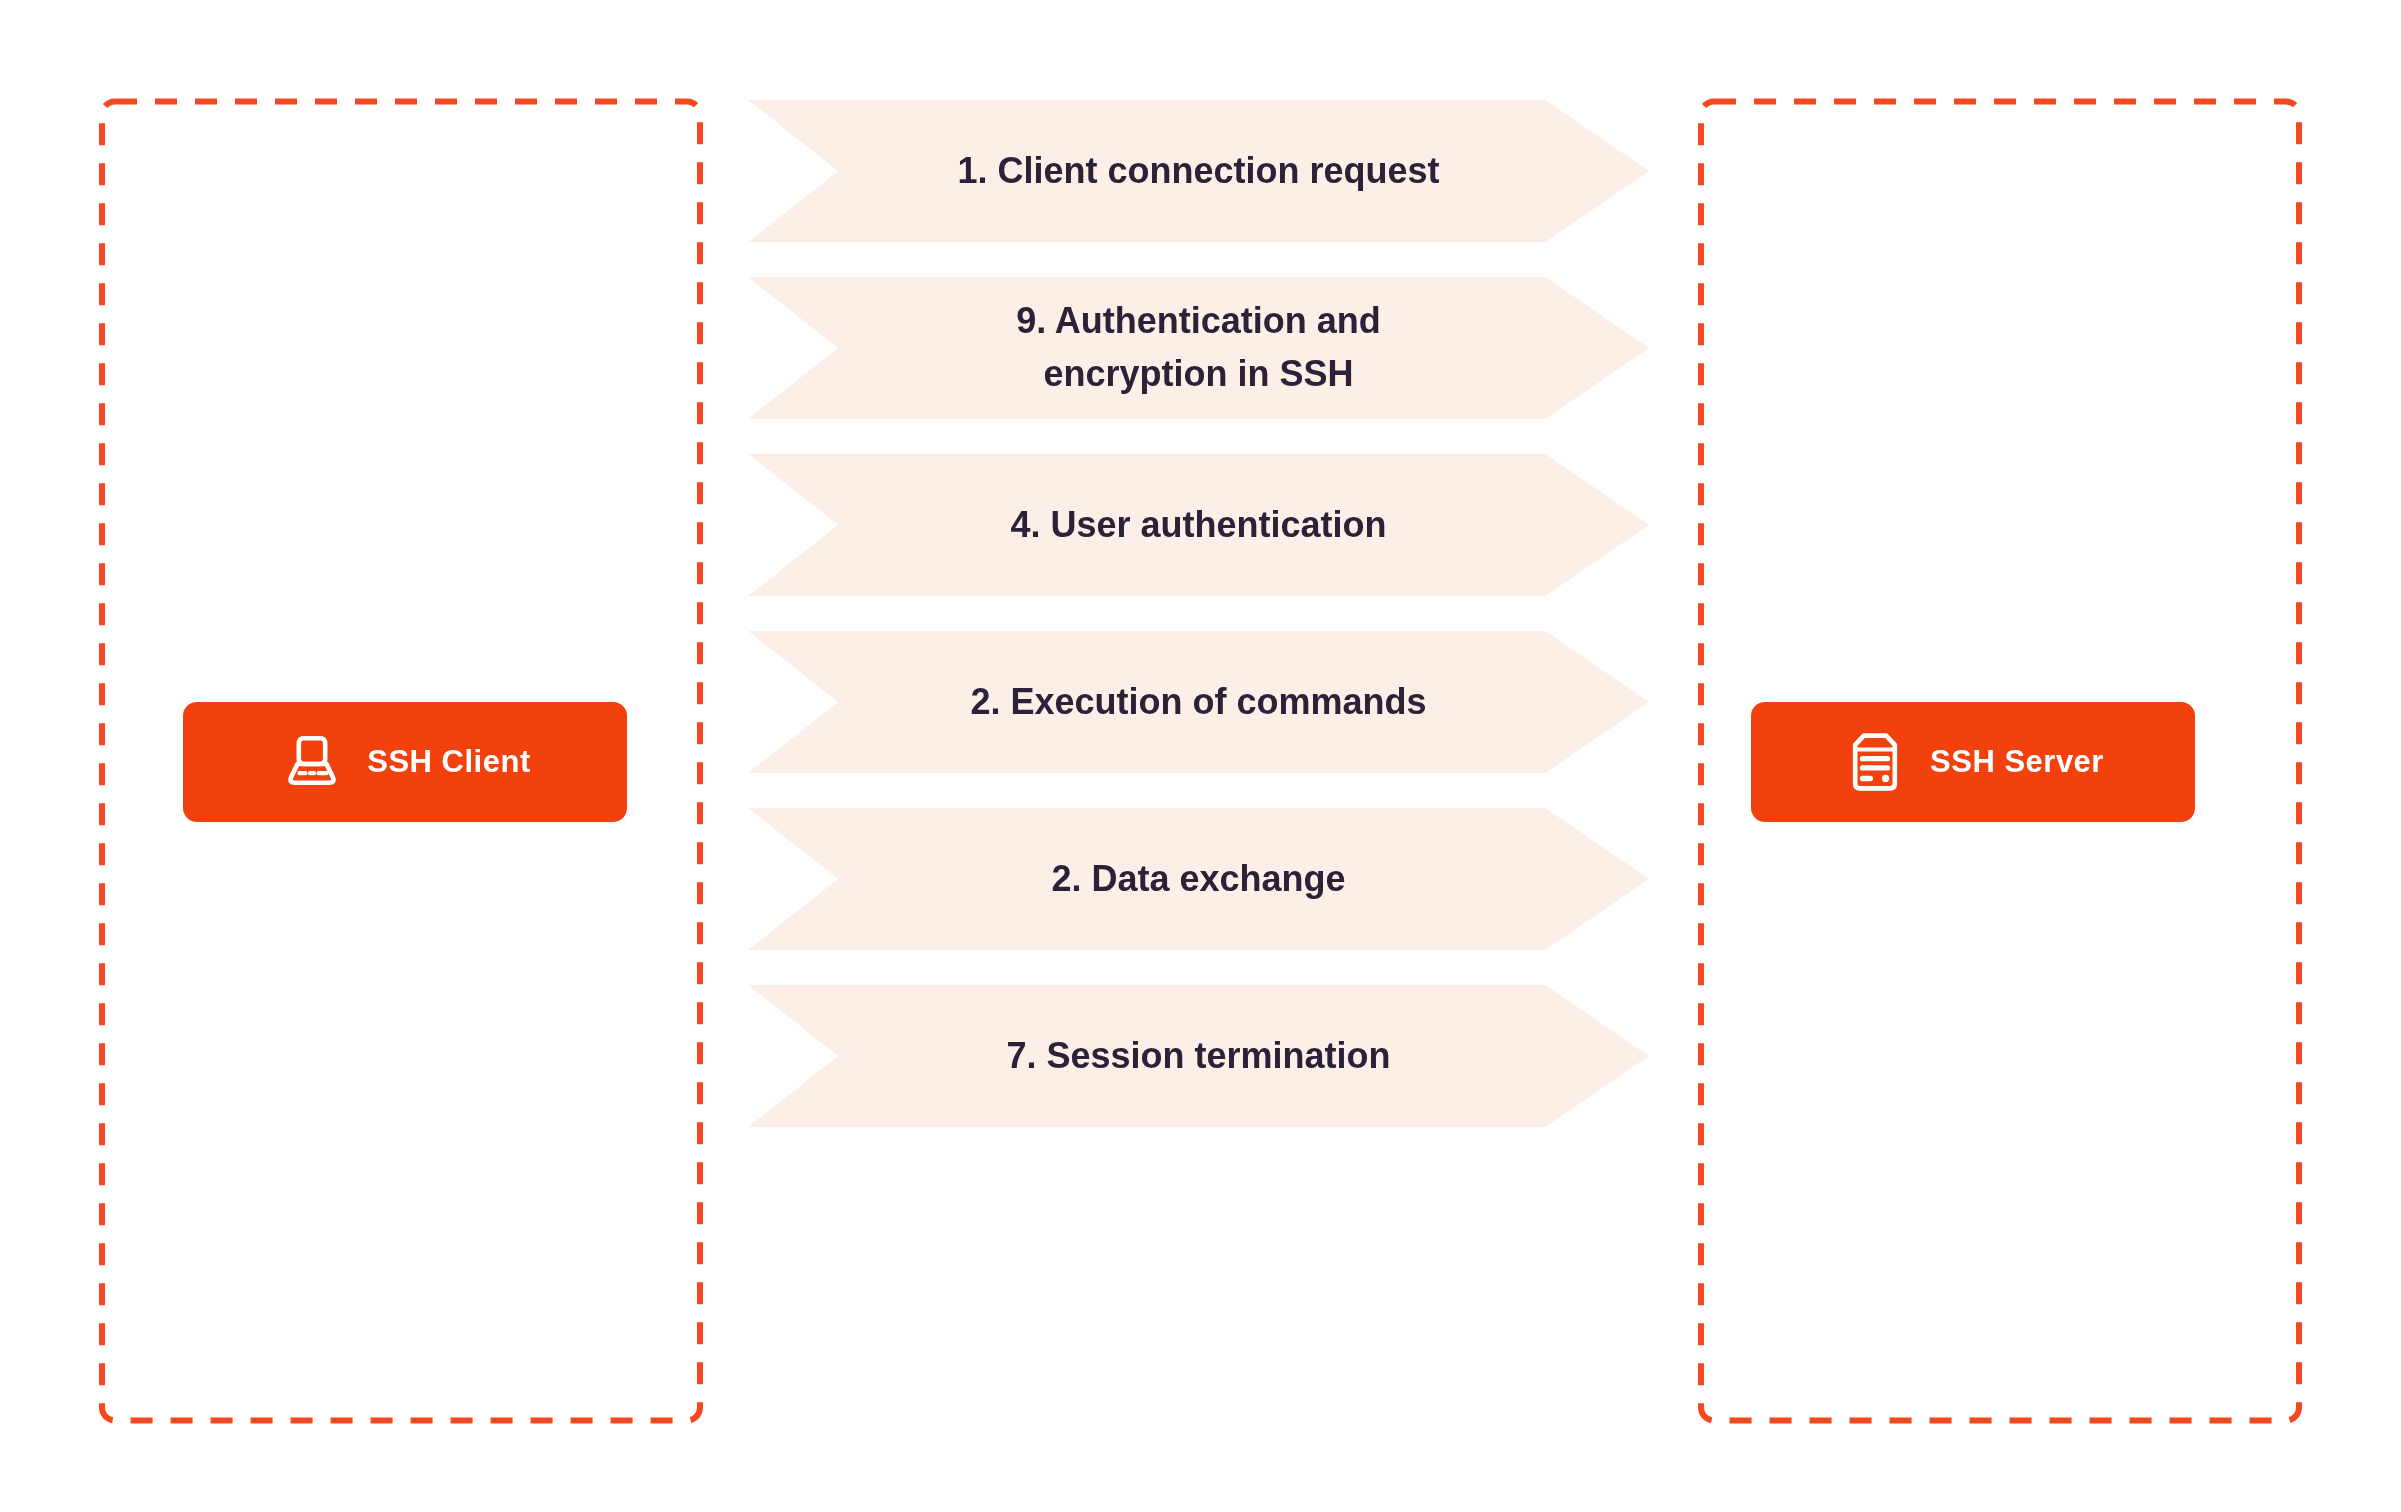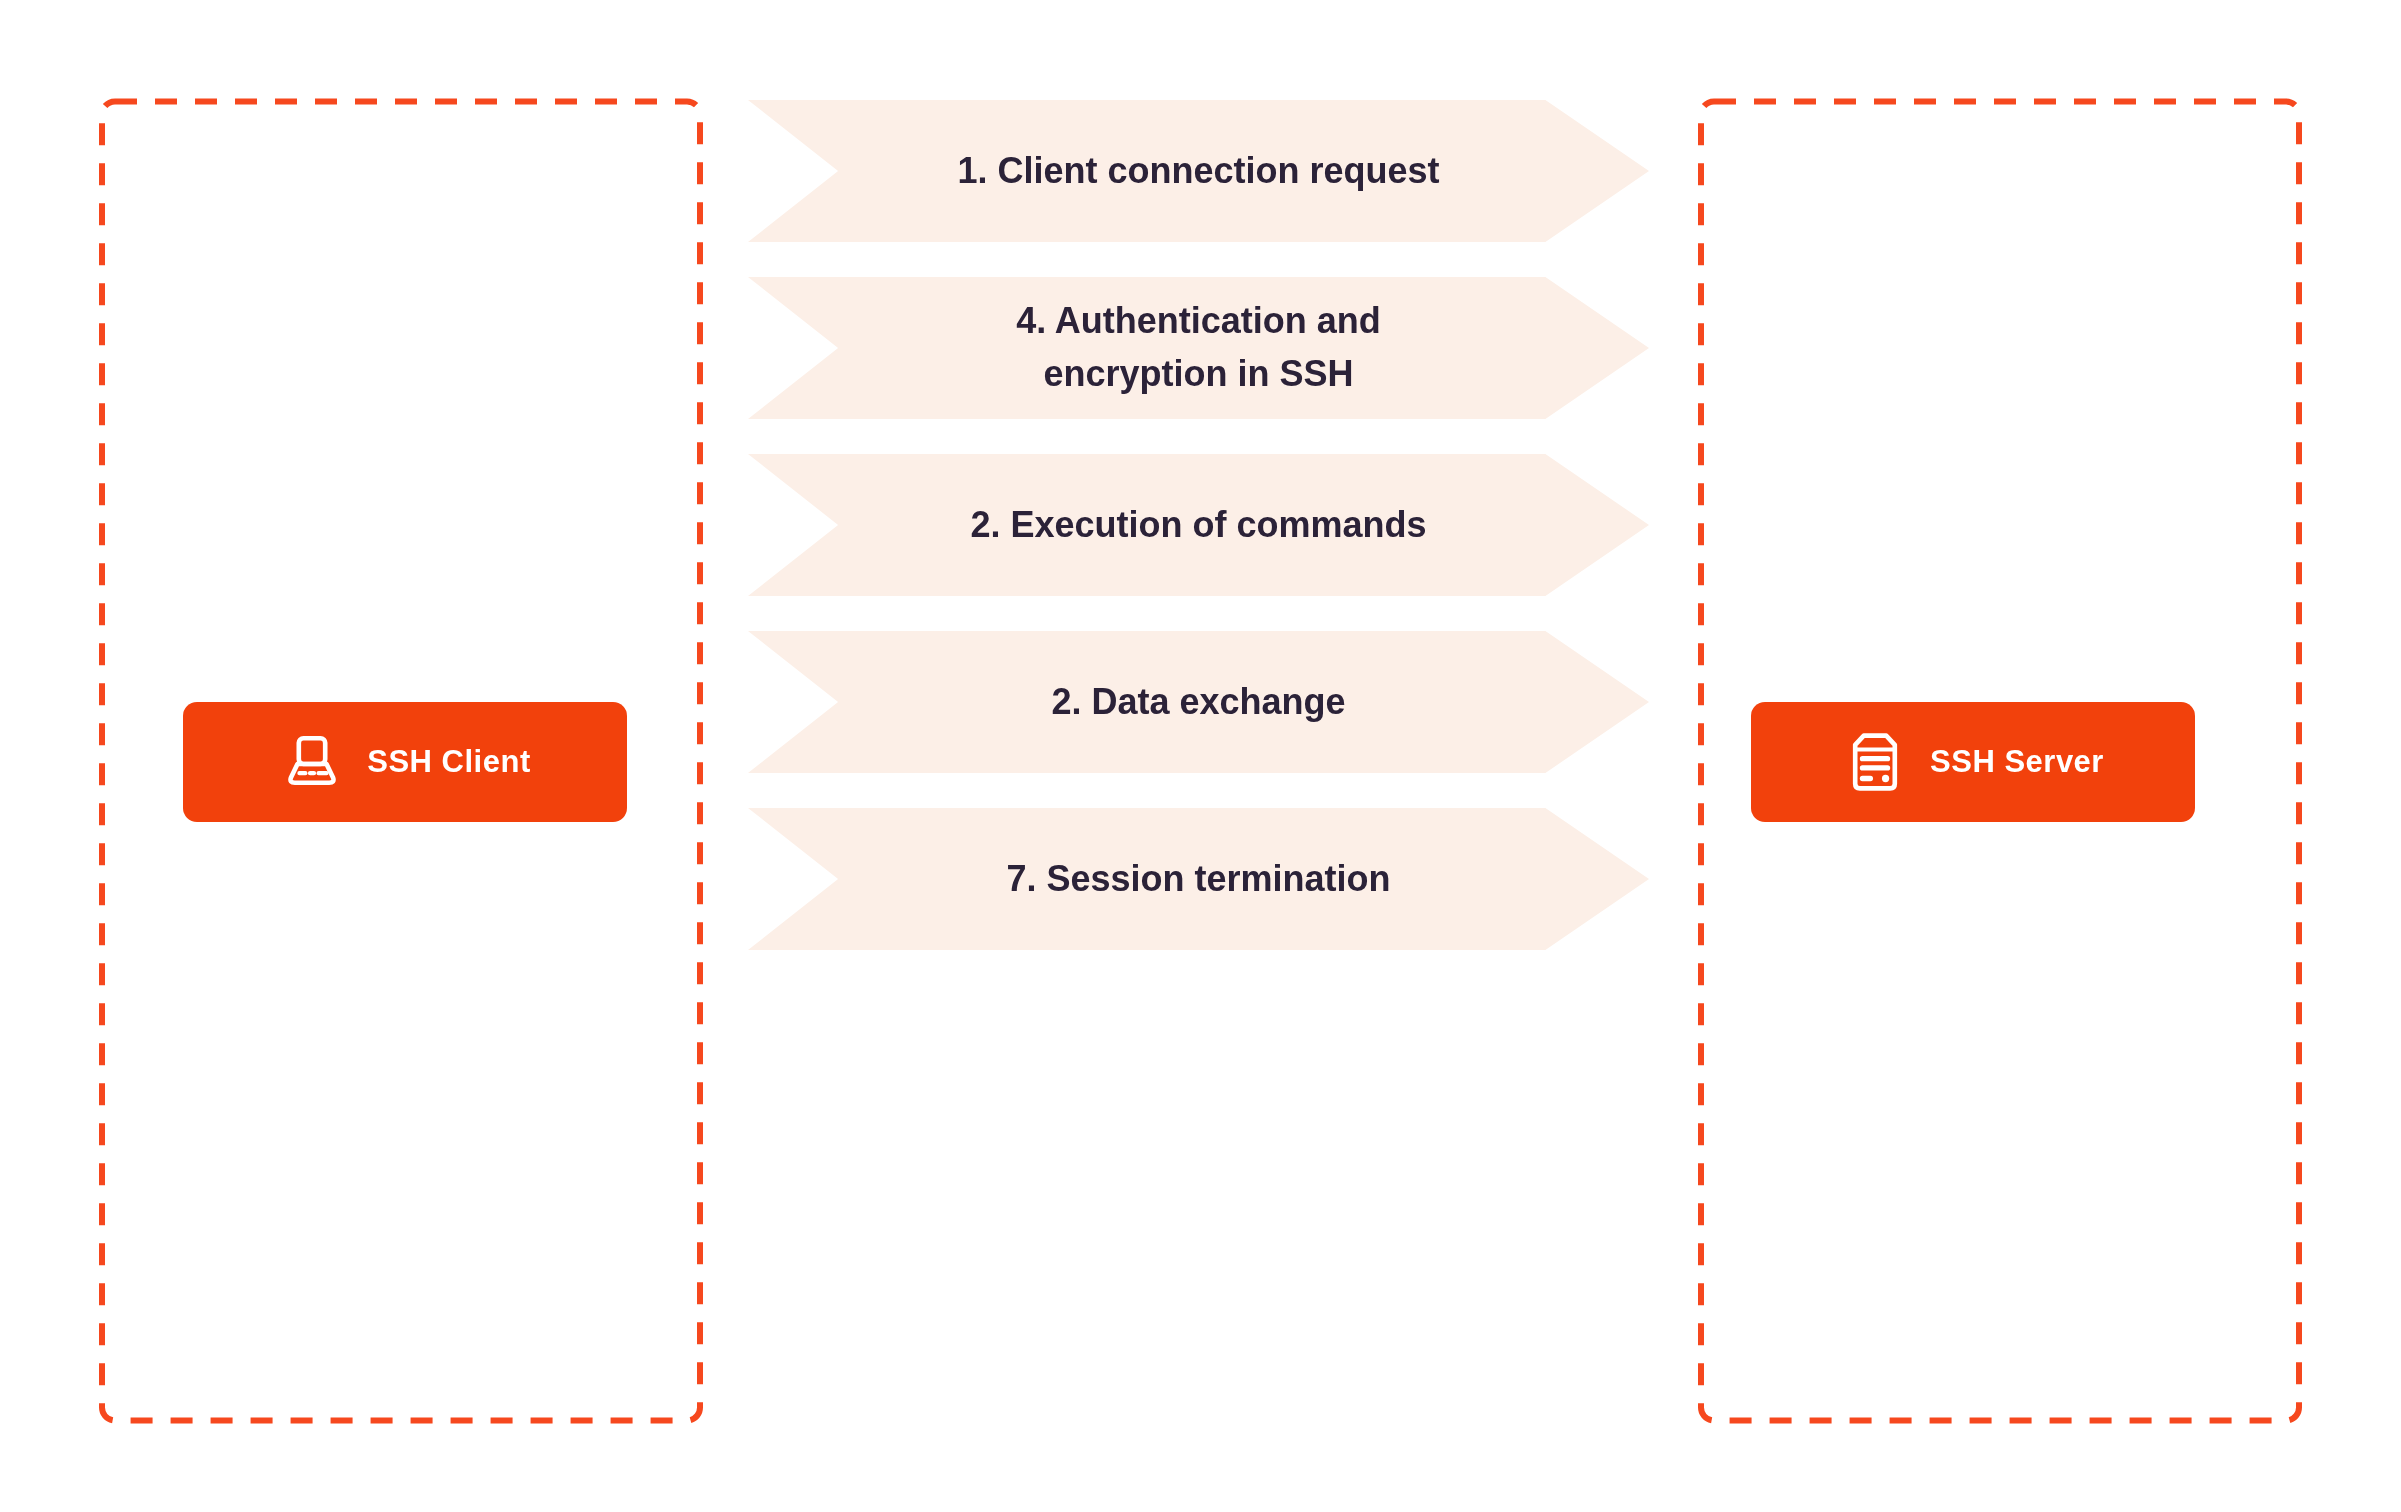--- a/index.html
+++ b/index.html
@@ -98,22 +98,25 @@
     <svg viewBox="0 0 1208 2650" aria-hidden="true">
       <rect x="6" y="6" width="1196" height="2638" rx="26" fill="none" stroke="var(--dash-orange)" stroke-width="12" stroke-dasharray="44 36"></rect>
     </svg>
   </div>
 
   <div class="arrows">
     <div class="step-arrow">
       <div class="step-label">1. Client connection request</div>
     </div>
     <div class="step-arrow">
-      <div class="step-label">4. Authentication and
+      <div class="step-label">9. Authentication and
 encryption in SSH</div>
+    </div>
+    <div class="step-arrow">
+      <div class="step-label">4. User authentication</div>
     </div>
     <div class="step-arrow">
       <div class="step-label">2. Execution of commands</div>
     </div>
     <div class="step-arrow">
       <div class="step-label">2. Data exchange</div>
     </div>
     <div class="step-arrow">
       <div class="step-label">7. Session termination</div>
     </div>

